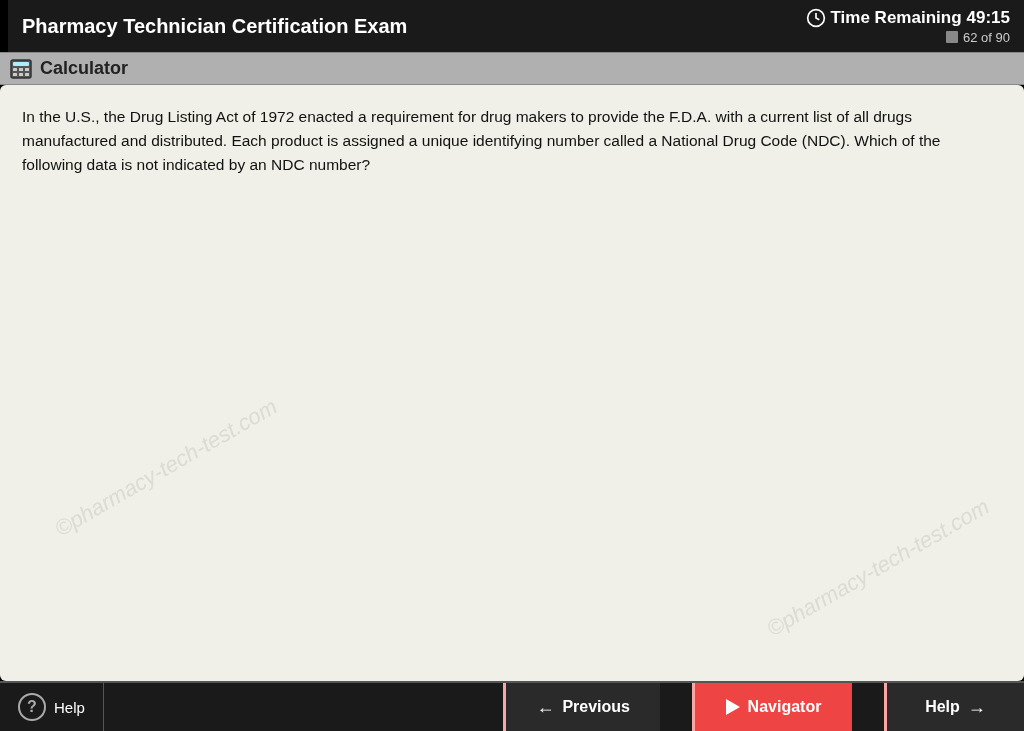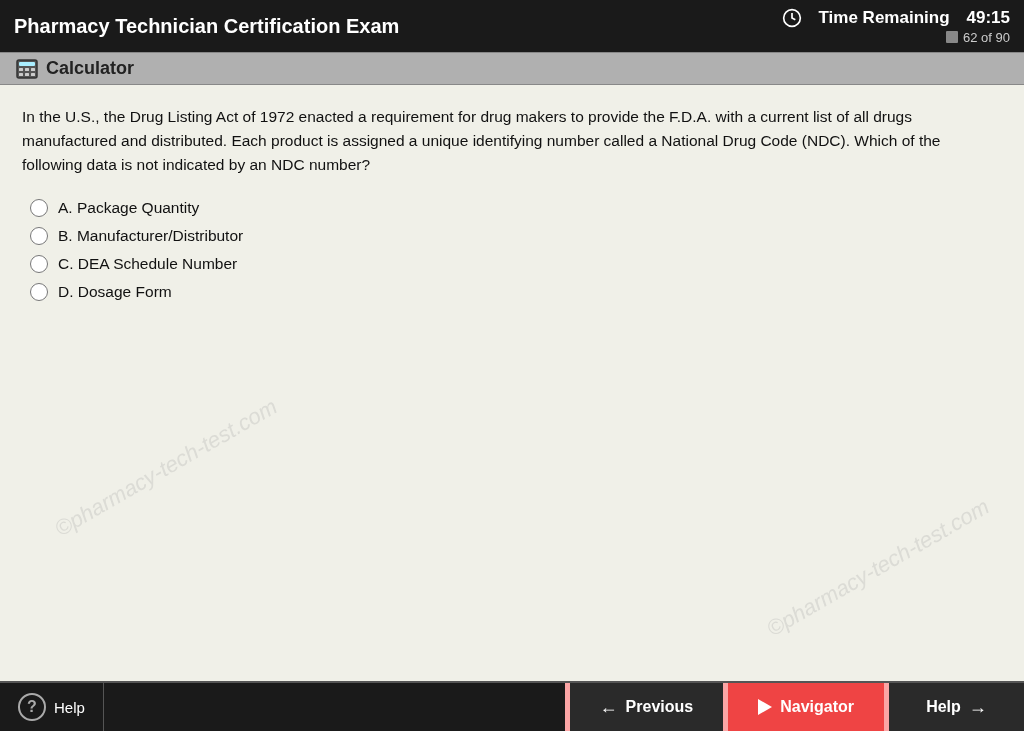--- a/index.html
+++ b/index.html
@@ -20,39 +20,40 @@
 
     
     #header {
       background: #1a1a1a;
       color: #fff;
       display: flex;
       justify-content: space-between;
       align-items: center;
       padding: 6px 14px;
       min-height: 52px;
+      margin-left: 8px;
     }
 
     #exam-title {
       font-size: 20px;
       font-weight: bold;
       color: #fff;
     }
 
     #header-right {
       display: flex;
       flex-direction: column;
       align-items: flex-end;
       gap: 2px;
     }
 
     #timer-row {
       display: flex;
       align-items: center;
-      gap: 17px;
+      gap: 5px;
       font-size: 17px;
       color: #fff;
       font-weight: bold;
     }
 
     #timer-icon {
       width: 20px;
       height: 20px;
     }
 
@@ -62,21 +63,21 @@
       display: flex;
       align-items: center;
       gap: 4px;
     }
 
     
     #calculator-bar {
       background: #b0b0b0;
       display: flex;
       align-items: center;
-      padding: 5px 16px;
+      padding: 5px 10px;
       gap: 8px;
       border-top: 1px solid #888;
       border-bottom: 1px solid #888;
     }
 
     #calc-icon {
       display: flex;
       align-items: center;
     }
 
@@ -86,20 +87,21 @@
       color: #222;
     }
 
     
     #main-content {
       flex: 1;
       background: #f0f0e8;
       padding: 20px 22px 24px 22px;
       position: relative;
       overflow: hidden;
+      border-radius: 6px;
     }
 
     #question-text {
       font-size: 15.5px;
       line-height: 1.55;
       color: #111;
       margin-bottom: 22px;
     }
 
     #answers {
@@ -196,23 +198,24 @@
       display: flex;
       align-items: center;
       gap: 8px;
       padding: 0 30px;
       background: #2a2a2a;
       color: #fff;
       font-size: 16px;
       font-weight: bold;
       cursor: pointer;
       border: none;
-      border-left: 5px solid #fca5a5;
+      border-left: 3px solid #fca5a5;
       min-width: 140px;
       justify-content: center;
+      margin-left: 32px;
     }
 
     #navigator-btn {
       background: #ef4444;
       min-width: 160px;
     }
 
     .arrow-left::before {
       content: '←';
       font-size: 18px;
@@ -267,38 +270,20 @@
       <rect x="9" y="14" width="4" height="3" rx="0.5" fill="#ccc"></rect>
       <rect x="15" y="14" width="4" height="3" rx="0.5" fill="#ccc"></rect>
     </svg>
   </div>
   <span id="calculator-label">Calculator</span>
 </div>
 
 <div id="main-content">
   <p id="question-text">In the U.S., the Drug Listing Act of 1972 enacted a requirement for drug makers to provide the F.D.A. with a current list of all drugs manufactured and distributed. Each product is assigned a unique identifying number called a National Drug Code (NDC). Which of the following data is not indicated by an NDC number?</p>
 
-  <div id="answers">
-    <label class="answer-option">
-      <input type="radio" name="answer" value="A" style="">
-      <span>A. Package Quantity</span>
-    </label>
-    <label class="answer-option">
-      <input type="radio" name="answer" value="B" style="">
-      <span>B. Manufacturer/Distributor</span>
-    </label>
-    <label class="answer-option">
-      <input type="radio" name="answer" value="C" style="">
-      <span>C. DEA Schedule Number</span>
-    </label>
-    <label class="answer-option">
-      <input type="radio" name="answer" value="D" style="">
-      <span>D. Dosage Form</span>
-    </label>
-  </div>
 
   <div class="watermark watermark-1">©pharmacy-tech-test.com</div>
   <div class="watermark watermark-2">©pharmacy-tech-test.com</div>
 </div>
 
 <div id="footer">
   <div id="help-section">
     <div id="help-icon-circle">?</div>
     <span id="help-label">Help</span>
   </div>

